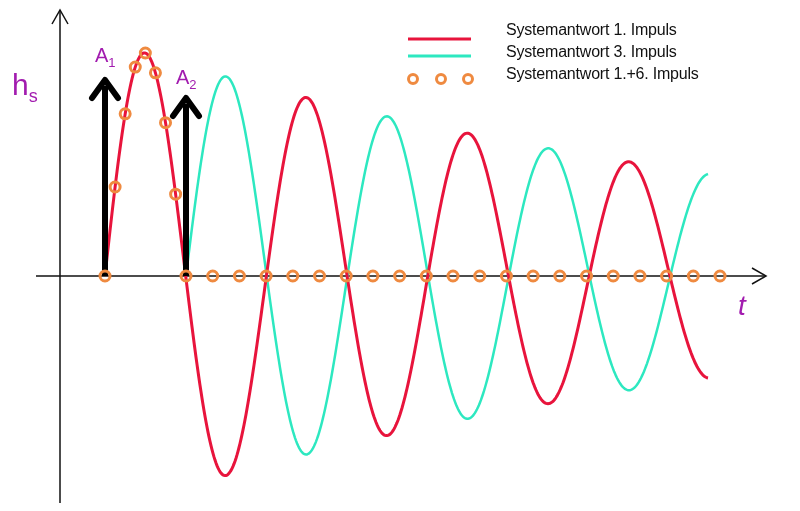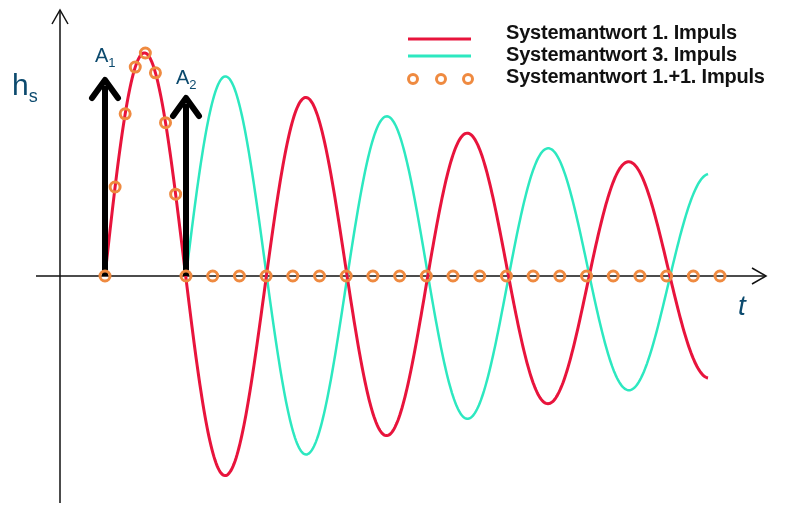--- a/index.html
+++ b/index.html
@@ -1,21 +1,21 @@
 <!DOCTYPE html>
 <html><head>
 <meta charset="utf-8">
 <style>
   html, body { margin:0; padding:0; background:#ffffff; }
   body { width:800px; height:511px; position:relative; overflow:hidden; font-family:"Liberation Sans", sans-serif; }
   #plot { position:absolute; left:0; top:0; }
   .legend { position:absolute; left:405px; top:24px; }
   .legend-row { position:relative; height:22px; }
-  .legend-label { position:absolute; left:101px; top:-3px; font-size:20px; color:#111; white-space:nowrap; letter-spacing:-0.2px;font-weight:bold; }
-  .lbl { position:absolute; color:#0c4a6e; }
+  .legend-label { position:absolute; left:101px; top:-3px; font-size:16px; color:#111; white-space:nowrap; letter-spacing:-0.2px; }
+  .lbl { position:absolute; color:#a21caf; }
   .axis-y-label { left:12px; top:68px; font-size:30px; }
   .axis-y-label sub { font-size:18px; }
   .axis-x-label { left:738px; top:290px; font-size:28px; font-style:italic; }
   .imp-label { font-size:20px; }
   .imp-label sub { font-size:13px; }
 </style>
 </head>
 <body>
 
 <svg id="plot" width="800" height="511" viewBox="0 0 800 511" xmlns="http://www.w3.org/2000/svg">
@@ -83,15 +83,15 @@
 <div class="lbl imp-label" style="left:176px; top:66px;"><span>A</span><sub>2</sub></div>
 
 <div class="legend">
   <div class="legend-row">
     <span class="legend-label">Systemantwort 1. Impuls</span>
   </div>
   <div class="legend-row">
     <span class="legend-label">Systemantwort 3. Impuls</span>
   </div>
   <div class="legend-row">
-    <span class="legend-label">Systemantwort 1.+1. Impuls</span>
+    <span class="legend-label">Systemantwort 1.+6. Impuls</span>
   </div>
 </div>
 
 </body></html>

